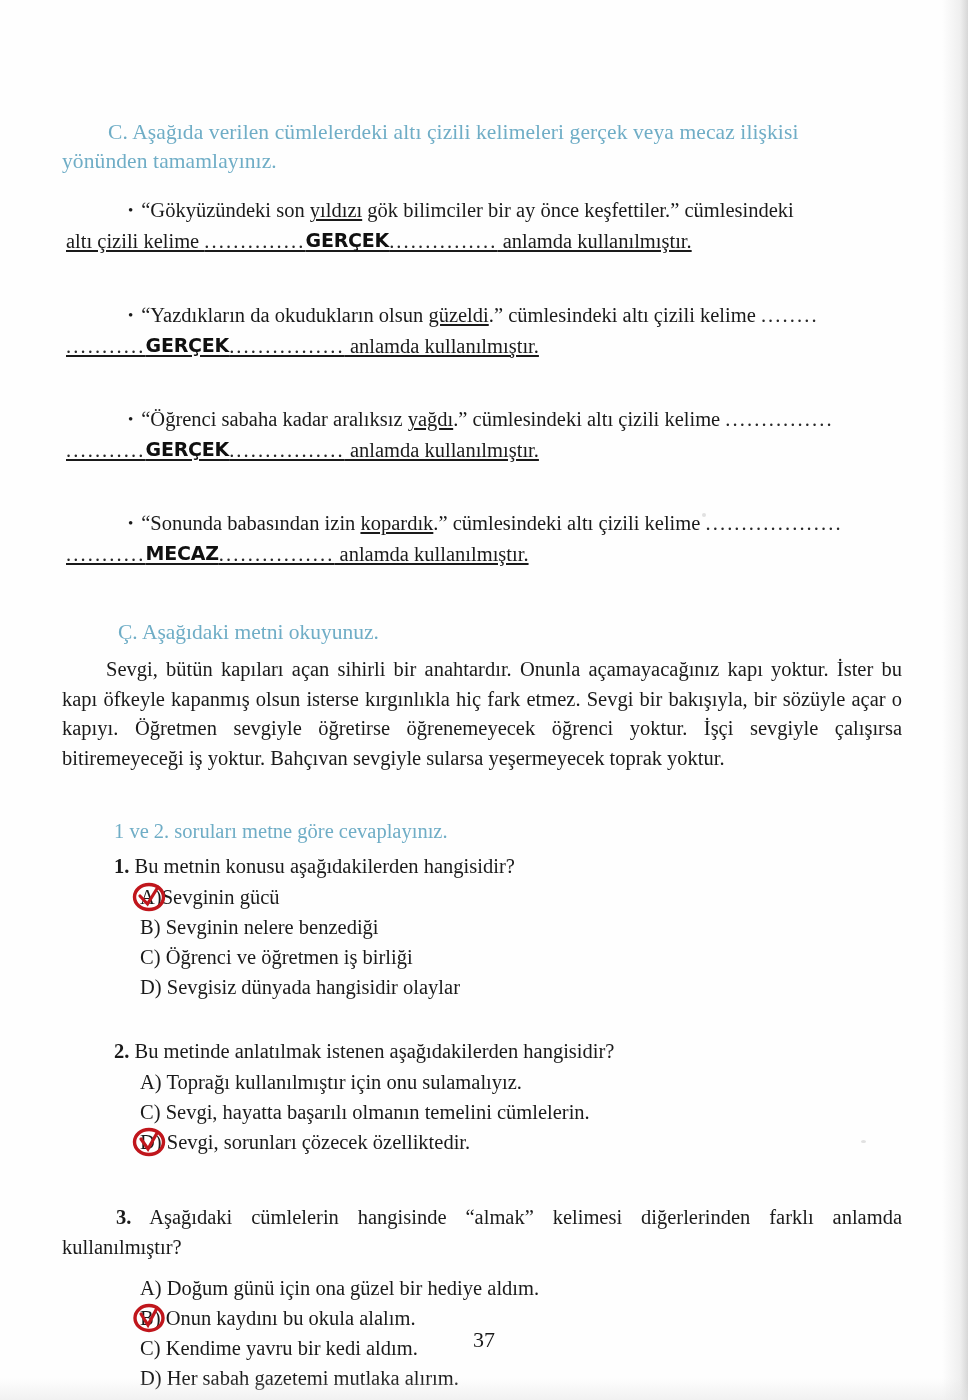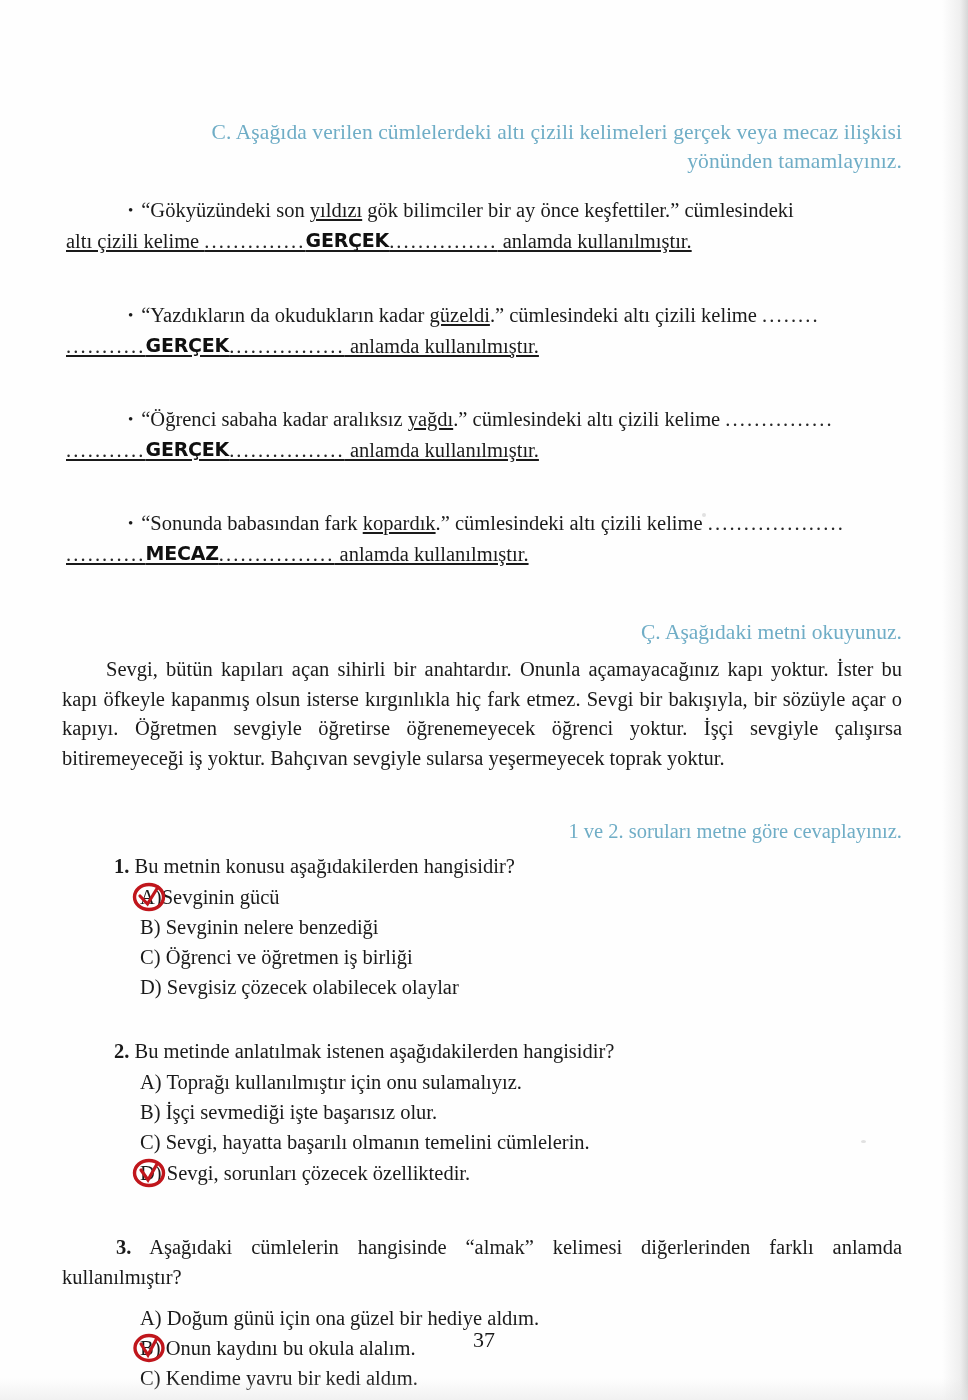--- a/index.html
+++ b/index.html
@@ -46,21 +46,20 @@
     top: 118px;
     width: 840px;
   }
 
   .teal-head {
     color: #6fadc6;
     font-size: 21.5px;
     line-height: 1.33;
     margin: 0 0 6px 0;
     font-weight: 400;
-    text-align: right;
   }
 
   .section-c-head {
     text-indent: 46px;
     letter-spacing: 0.1px;
   }
 
   .bullet-block {
     margin: 4px;
     font-size: 20.5px;
@@ -194,21 +193,21 @@
       </p>
       <p class="answer-line">
         <span>altı çizili kelime </span><span class="dots">..............</span><span class="handwritten">GERÇEK</span><span class="dots">...............</span><span> anlamda kullanılmıştır.</span>
       </p>
     </div>
 
     <div class="gap-md"></div>
 
     <div class="bullet-block">
       <p class="bullet-line">
-        <span class="bdot">•</span><span>“Yazdıkların da okudukların kadar </span><span class="u">güzeldi</span><span>.”</span><span> cümlesindeki altı çizili kelime </span><span class="dots">........</span>
+        <span class="bdot">•</span><span>“Yazdıkların da okudukların olsun </span><span class="u">güzeldi</span><span>.”</span><span> cümlesindeki altı çizili kelime </span><span class="dots">........</span>
       </p>
       <p class="answer-line">
         <span class="dots">...........</span><span class="handwritten">GERÇEK</span><span class="dots">................</span><span> anlamda kullanılmıştır.</span>
       </p>
     </div>
 
     <div class="gap-md"></div>
 
     <div class="bullet-block">
       <p class="bullet-line">
@@ -216,21 +215,21 @@
       </p>
       <p class="answer-line">
         <span class="dots">...........</span><span class="handwritten">GERÇEK</span><span class="dots">................</span><span> anlamda kullanılmıştır.</span>
       </p>
     </div>
 
     <div class="gap-md"></div>
 
     <div class="bullet-block">
       <p class="bullet-line">
-        <span class="bdot">•</span><span>“Sonunda babasından fark </span><span class="u">kopardık</span><span>.”</span><span> cümlesindeki altı çizili kelime </span><span class="dots">...................</span>
+        <span class="bdot">•</span><span>“Sonunda babasından izin </span><span class="u">kopardık</span><span>.”</span><span> cümlesindeki altı çizili kelime </span><span class="dots">...................</span>
       </p>
       <p class="answer-line">
         <span class="dots">...........</span><span class="handwritten">MECAZ</span><span class="dots">................</span><span> anlamda kullanılmıştır.</span>
       </p>
     </div>
 
     <div class="gap-lg"></div>
 
     <div class="teal-head" style="padding-left:56px; margin-bottom:8px;">Ç. Aşağıdaki metni okuyunuz.</div>
 
@@ -246,28 +245,27 @@
       <span class="circled">
         <svg class="ring" viewBox="0 0 36 30">
           <ellipse cx="18" cy="15" rx="14.5" ry="12.5" fill="none" stroke="#c0161c" stroke-width="3.4"></ellipse>
           <path d="M9 14 L16.5 22 L27 5" fill="none" stroke="#c0161c" stroke-width="3.2" stroke-linecap="round"></path>
         </svg>
         <span>A)</span>
       </span><span>Sevginin gücü</span>
     </p>
     <p class="opt"><span>B)</span> <span>Sevginin nelere benzediği</span></p>
     <p class="opt"><span>C)</span> <span>Öğrenci ve öğretmen iş birliği</span></p>
-    <p class="opt"><span>D)</span> <span>Sevgisiz çözecek olabilecek olaylar</span></p>
+    <p class="opt"><span>D)</span> <span>Sevgisiz dünyada hangisidir olaylar</span></p>
 
     <div class="gap-md"></div>
 
     <p class="q-head"><b>2.</b><span> Bu metinde anlatılmak istenen aşağıdakilerden hangisidir?</span></p>
 
     <p class="opt"><span>A)</span> <span>Toprağı kullanılmıştır için onu sulamalıyız.</span></p>
-    <p class="opt"><span>B)</span> <span>İşçi sevmediği işte başarısız olur.</span></p>
     <p class="opt"><span>C)</span> <span>Sevgi, hayatta başarılı olmanın temelini cümlelerin.</span></p>
     <p class="opt">
       <span class="circled">
         <svg class="ring" viewBox="0 0 36 30">
           <ellipse cx="18" cy="15" rx="14.5" ry="12.5" fill="none" stroke="#c0161c" stroke-width="3.4"></ellipse>
           <path d="M10 12 L17 22 L26 6" fill="none" stroke="#c0161c" stroke-width="3.2" stroke-linecap="round"></path>
         </svg>
         <span>D)</span>
       </span> <span>Sevgi, sorunları çözecek özelliktedir.</span>
     </p>

